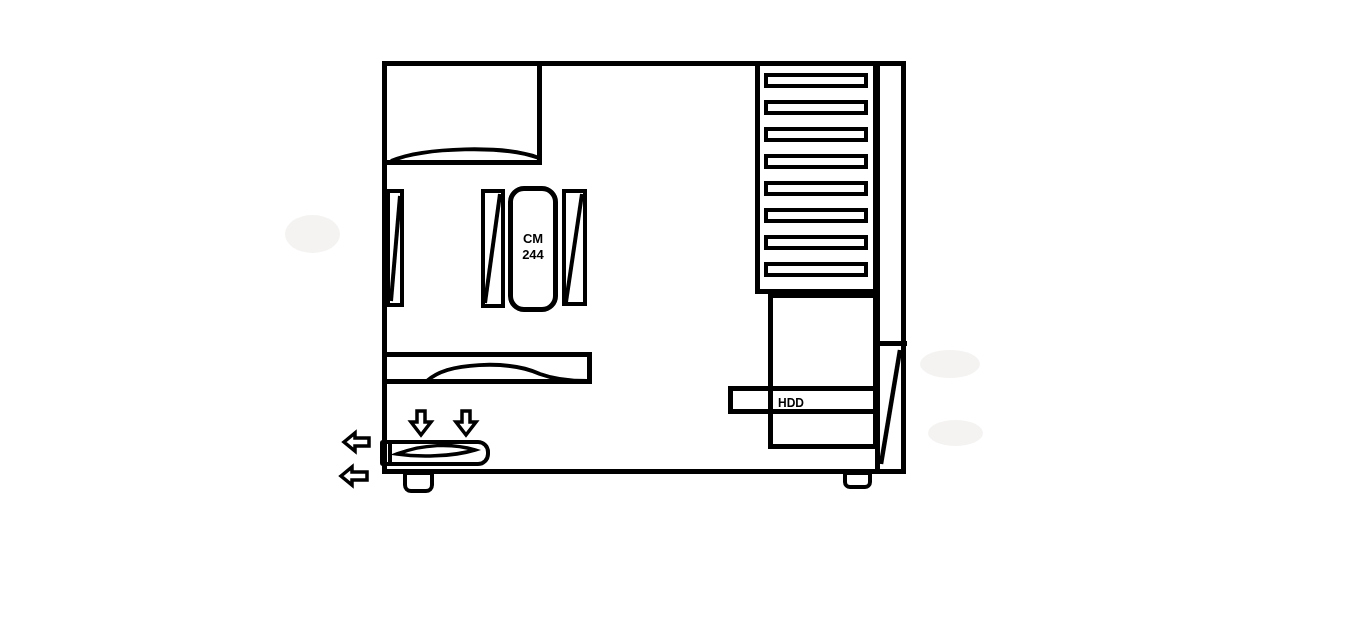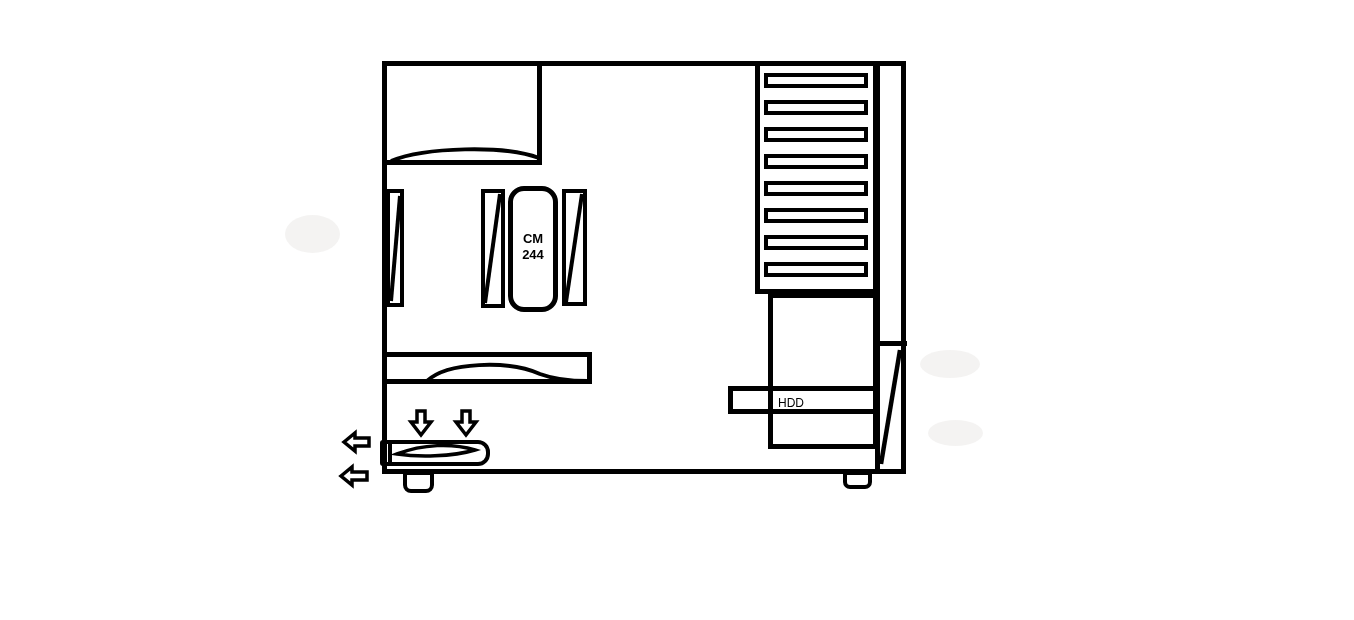--- a/index.html
+++ b/index.html
@@ -33,21 +33,21 @@
   
   .intake-slot    { left:380px; top:440px; width:110px; height:26px; border-radius:3px 12px 12px 3px; }
   .slot-divider   { left:388px; top:443px; width:4px;   height:19px; background:var(--ink); }
   
   .bay-rack       { left:755px; top:61px;  width:123px; height:233px; }
   .slat           { position:absolute; left:4px; width:104px; height:15px;
                     border:4px solid var(--ink); background:transparent; }
   
   .hdd-cage       { left:768px; top:293px; width:110px; height:156px; }
   .hdd-tray       { left:728px; top:386px; width:150px; height:28px; }
-  .hdd-label      { left:778px; top:396px; font-weight:normal; font-size:12px; color:var(--ink); }
+  .hdd-label      { left:778px; top:396px; font-weight:bold; font-size:12px; color:var(--ink); }
   
   .front-line     { left:875px; top:61px;  width:5px;   height:412px; background:var(--ink); }
   .front-notch    { left:877px; top:341px; width:30px;  height:5px;   background:var(--ink); }
   
   .foot-left      { left:403px; top:471px; width:31px;  height:22px; border-radius:0 0 8px 8px; }
   .foot-right     { left:843px; top:471px; width:29px;  height:18px; border-radius:0 0 7px 7px; }
   
   .smudge { border-radius:50%; background:rgba(150,140,128,0.10); }
   .smudge-1 { left:285px; top:215px; width:55px; height:38px; }
   .smudge-2 { left:920px; top:350px; width:60px; height:28px; }

